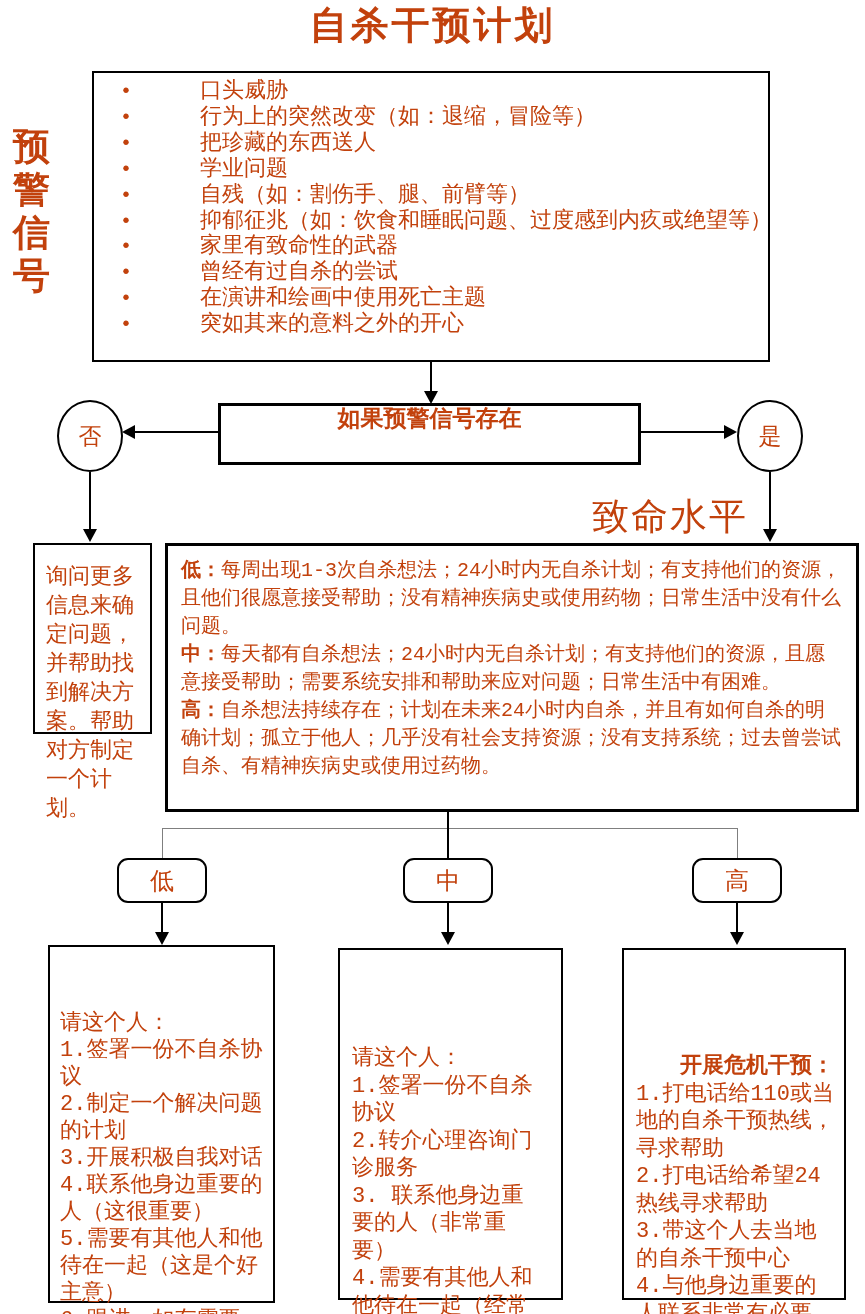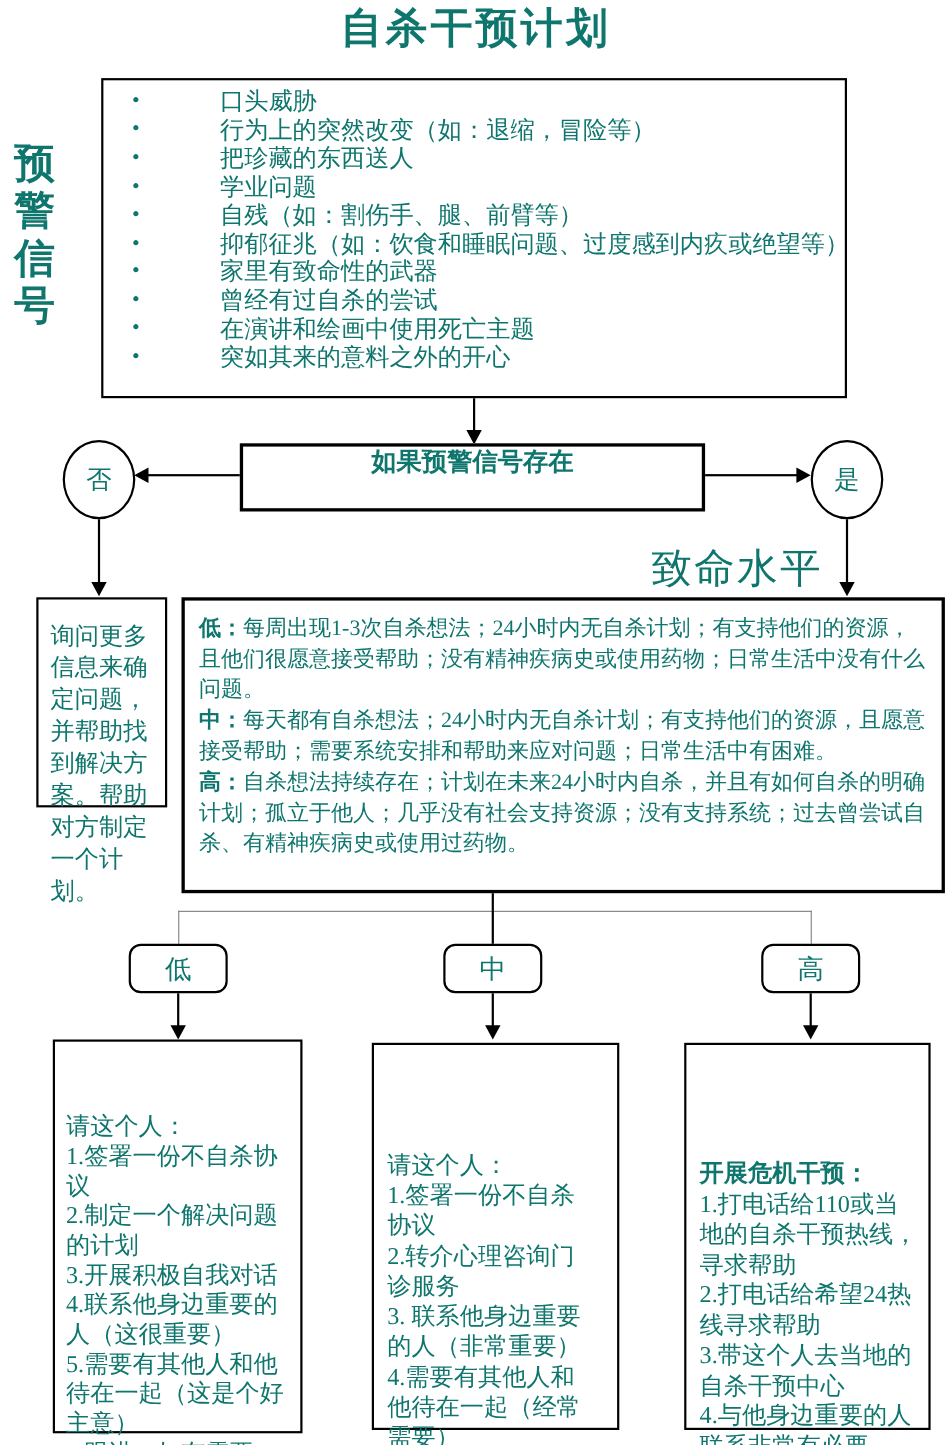--- a/index.html
+++ b/index.html
@@ -1,18 +1,18 @@
 <!DOCTYPE html>
 <html><head>
 <meta charset="utf-8">
 <style>
   html,body { margin:0; padding:0; background:#fff; }
   .page {
     position:relative; width:865px; height:1314px; background:#fff;
-    font-family:Liberation Serif, serif; color:#0f766e;
+    font-family:Liberation Mono, monospace; color:#c2410c;
     overflow:hidden;
   }
   .abs { position:absolute; box-sizing:border-box; }
   .box { border:2.5px solid #000; background:#fff; }
   .line { background:#000; }
   .gline { background:#7f7f7f; }
   
   .ah-down { width:0; height:0; border-left:7px solid transparent; border-right:7px solid transparent; border-top:13px solid #000; }
   .ah-left { width:0; height:0; border-top:7px solid transparent; border-bottom:7px solid transparent; border-right:13px solid #000; }
   .ah-right{ width:0; height:0; border-top:7px solid transparent; border-bottom:7px solid transparent; border-left:13px solid #000; }
@@ -43,21 +43,21 @@
   .bigbox .lvl { font-weight:700; }
 
   .rnode { width:90px; height:45px; border:2.5px solid #000; border-radius:11px;
     display:flex; align-items:center; justify-content:center; font-size:24px; background:#fff; }
 
   .actbox { font-size:22px; white-space:pre-wrap; }
   .actbox .hdr { display:block; }
   .act-low  { left:48px;  top:945px; width:227px; height:358px; padding:9px 8px 0 10px;  line-height:27px; }
   .act-mid  { left:338px; top:948px; width:225px; height:352px; padding:40px 20px 0 12px; line-height:27.5px; }
   .act-high { left:622px; top:948px; width:224px; height:352px; padding:48px 10px 0 12px; line-height:27.5px; }
-  .act-high .hdr { font-weight:700; }
+  .act-high .hdr { font-weight:700;margin-left:44px; }
 </style>
 </head>
 <body>
 
 <div class="page">
 
   <div class="abs title">自杀干预计划</div>
 
   <div class="abs vlabel">预警信号</div>
 

